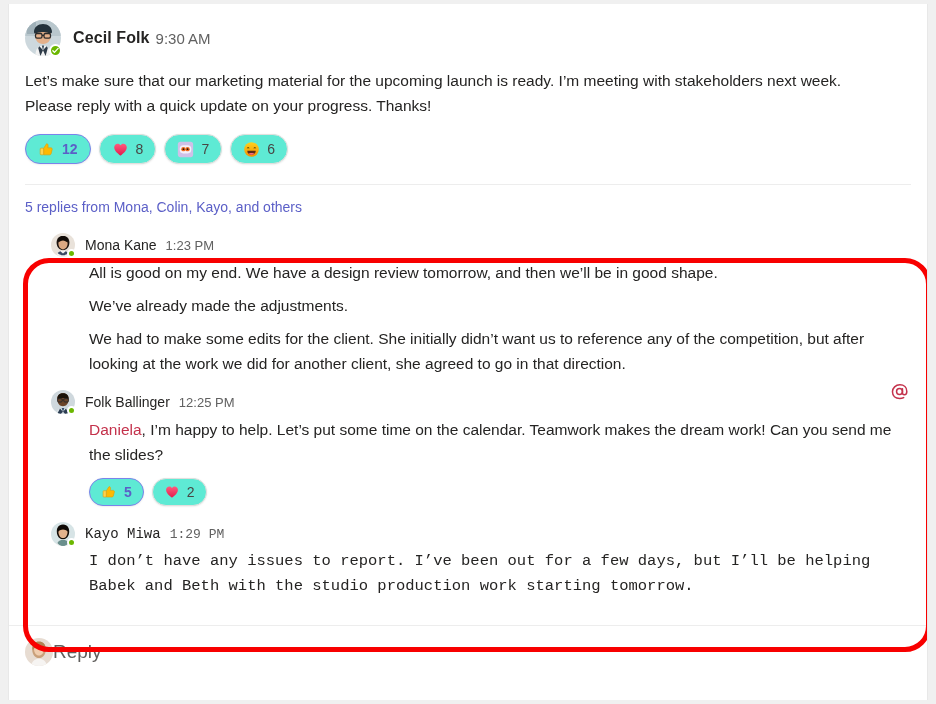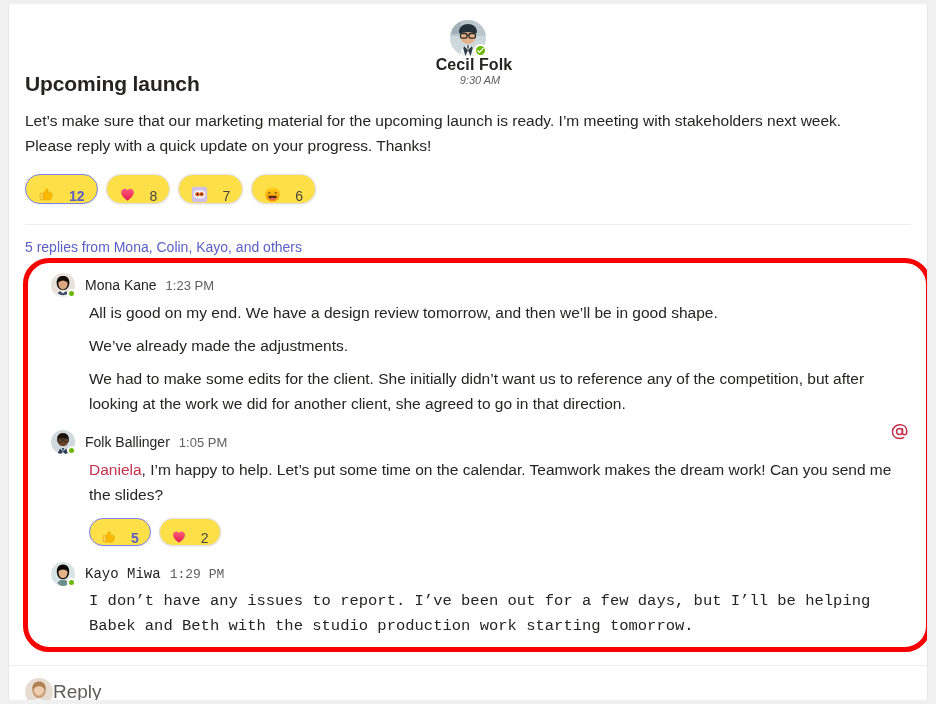--- a/index.html
+++ b/index.html
@@ -27,21 +27,20 @@
   }
 
   
   .root-post {
     padding: 16px 16px 0 16px;
   }
   .msg-header {
     display: flex;
     align-items: center;
     height: 36px;
-    flex-direction: column;
   }
   .avatar {
     position: relative;
     border-radius: 50%;
     overflow: visible;
     flex: 0 0 auto;
   }
   .avatar .face {
     display: block;
     border-radius: 50%;
@@ -63,24 +62,23 @@
   .presence svg { display:block; }
 
   .author-name {
     font-size: 16px;
     font-weight: bold;
     color: #252423;
     margin-left: 12px;
     letter-spacing: .1px;
   }
   .timestamp {
-    font-size: 11px;
+    font-size: 15px;
     color: #616161;
-    margin-left: 24px;
-    font-style: italic;
+    margin-left: 6px;
   }
   .subject {
     font-size: 21px;
     font-weight: bold;
     color: #252423;
     margin: 16px 0 0 0;
     letter-spacing: -.1px;
   }
   .body-text {
     font-size: 15.5px;
@@ -91,26 +89,26 @@
   }
 
   
   .reactions {
     display: flex;
     gap: 8px;
     margin-top: 16px;
   }
   .pill {
     display: inline-flex;
-    align-items: flex-end;
-    gap: 14px;
+    align-items: center;
+    gap: 7px;
     height: 30px;
     padding: 0 12px;
     border-radius: 16px;
-    background: #fde047;
+    background: #5eead4;
     border: 1px solid #e1dfdd;
     box-sizing: border-box;
     font-size: 14px;
     color: #484644;
     box-shadow: 0 .6px 1.8px rgba(0,0,0,.10);
   }
   .pill.selected {
     border: 1.5px solid #7b83eb;
     color: #5b5fc7;
     font-weight: bold;
@@ -250,21 +248,20 @@
           <svg width="7" height="7" viewBox="0 0 8 8">
               <path d="M1 4.2l1.8 1.9L7 1.6" fill="none" stroke="#fff" stroke-width="1.5" stroke-linecap="round" stroke-linejoin="round"></path>
             </svg>
         </div>
       </div>
 
       <span class="author-name">Cecil Folk</span>
       <span class="timestamp">9:30 AM</span>
     </div>
 
-    <div class="subject">Upcoming launch</div>
     <div class="body-text">Let’s make sure that our marketing material for the upcoming launch is ready. I’m meeting with stakeholders next week. Please reply with a quick update on your progress. Thanks!</div>
 
     <div class="reactions">
 
       <div class="pill selected">
         <span class="emoji">
           <svg width="17" height="17" viewBox="0 0 20 20">
             <path d="M6.6 8.6l3.1-4.9c.4-.7 1.5-.6 1.8.2l.2.6c.3.9.3 1.9 0 2.8l-.2.7h3.6c1.1 0 1.9 1 1.6 2l-1.3 5c-.2.8-.9 1.3-1.7 1.3H6.6z" fill="#ffb900"></path>
             <path d="M6.6 8.6l3.1-4.9c.4-.7 1.5-.6 1.8.2l.2.6c.3.9.3 1.9 0 2.8l-.2.7h3.6c1.1 0 1.9 1 1.6 2l-1.3 5c-.2.8-.9 1.3-1.7 1.3H6.6z" fill="none" stroke="#e09b00" stroke-width=".7"></path>
             <rect x="2.6" y="8.4" width="4" height="7.9" rx="1" fill="#ffd24d" stroke="#e09b00" stroke-width=".7"></rect>
@@ -372,21 +369,21 @@
               <line x1="11.2" y1="9.9" x2="12.8" y2="9.9" stroke="#2b2b2b" stroke-width=".9"></line>
               <path d="M5 24c1-4.1 3.7-6.3 7-6.3s6 2.2 7 6.3z" fill="#dfe6ea"></path>
               <path d="M10.6 17.9h2.8L12 22z" fill="#39506b"></path>
               <path d="M9 18.4l3 3.4-2.2 2.2H6.2z" fill="#2c3d52"></path>
               <path d="M15 18.4l-3 3.4 2.2 2.2h3.6z" fill="#2c3d52"></path>
             </svg>
           </div>
           <div class="presence" style="width:9px;height:9px;"></div>
         </div>
         <span class="reply-name">Folk Ballinger</span>
-        <span class="reply-time">1:05 PM</span>
+        <span class="reply-time">12:25 PM</span>
       </div>
 
       <span class="at-icon">
         <svg width="19" height="19" viewBox="0 0 20 20">
           <circle cx="10" cy="10" r="3.1" fill="none" stroke="#c4314b" stroke-width="1.6"></circle>
           <path d="M13.1 7v4.3c0 1.4.8 2.1 2 2.1 1.6 0 2.6-1.4 2.6-3.5C17.7 5.7 14.7 3 10.4 3 6 3 2.6 6.1 2.6 10.3c0 4.2 3.1 7 7.6 7 1.6 0 3-.3 4.2-.9" fill="none" stroke="#c4314b" stroke-width="1.6" stroke-linecap="round"></path>
         </svg>
       </span>
 
       <div class="reply-body"><span class="mention">Daniela</span><span>, I’m happy to help. Let’s put some time on the calendar. Teamwork makes the dream work! Can you send me the slides?</span></div>

